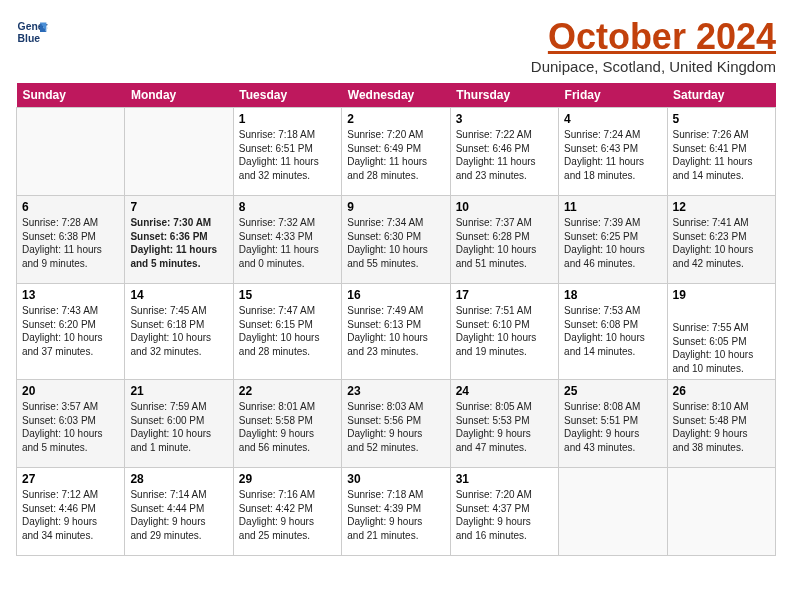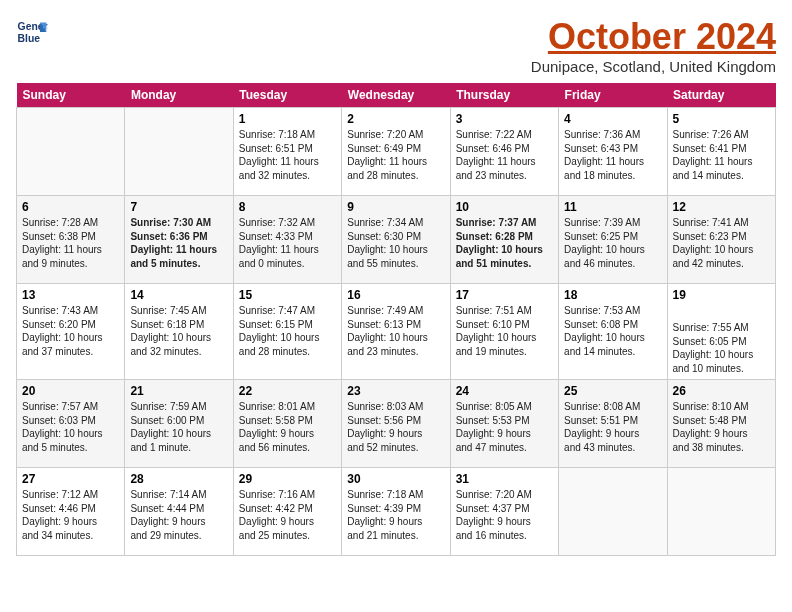--- a/index.html
+++ b/index.html
@@ -130,21 +130,21 @@
         </td>
         <td>
           <div class="day-num">3</div>
           <div class="day-info" style="white-space: pre-line;">Sunrise: 7:22 AM
 Sunset: 6:46 PM
 Daylight: 11 hours
 and 23 minutes.</div>
         </td>
         <td>
           <div class="day-num">4</div>
-          <div class="day-info" style="white-space: pre-line;">Sunrise: 7:36 AM
+          <div class="day-info" style="white-space: pre-line;">Sunrise: 7:24 AM
 Sunset: 6:43 PM
 Daylight: 11 hours
 and 18 minutes.</div>
         </td>
         <td>
           <div class="day-num">5</div>
           <div class="day-info" style="white-space: pre-line;">Sunrise: 7:26 AM
 Sunset: 6:41 PM
 Daylight: 11 hours
 and 14 minutes.</div>
@@ -174,21 +174,21 @@
         </td>
         <td>
           <div class="day-num">9</div>
           <div class="day-info" style="white-space: pre-line;">Sunrise: 7:34 AM
 Sunset: 6:30 PM
 Daylight: 10 hours
 and 55 minutes.</div>
         </td>
         <td>
           <div class="day-num">10</div>
-          <div class="day-info" style="white-space: pre-line; font-weight: bold;">Sunrise: 7:37 AM
+          <div class="day-info" style="white-space: pre-line;">Sunrise: 7:37 AM
 Sunset: 6:28 PM
 Daylight: 10 hours
 and 51 minutes.</div>
         </td>
         <td>
           <div class="day-num">11</div>
           <div class="day-info" style="white-space: pre-line;">Sunrise: 7:39 AM
 Sunset: 6:25 PM
 Daylight: 10 hours
 and 46 minutes.</div>
@@ -248,21 +248,21 @@
           <div class="day-num">19</div>
           <div class="day-info" style="white-space: pre-line; margin-top: 19px;">Sunrise: 7:55 AM
 Sunset: 6:05 PM
 Daylight: 10 hours
 and 10 minutes.</div>
         </td>
       </tr>
       <tr>
         <td>
           <div class="day-num">20</div>
-          <div class="day-info" style="white-space: pre-line;">Sunrise: 7:57 AM
+          <div class="day-info" style="white-space: pre-line;">Sunrise: 3:57 AM
 Sunset: 6:03 PM
 Daylight: 10 hours
 and 5 minutes.</div>
         </td>
         <td>
           <div class="day-num">21</div>
           <div class="day-info" style="white-space: pre-line;">Sunrise: 7:59 AM
 Sunset: 6:00 PM
 Daylight: 10 hours
 and 1 minute.</div>

